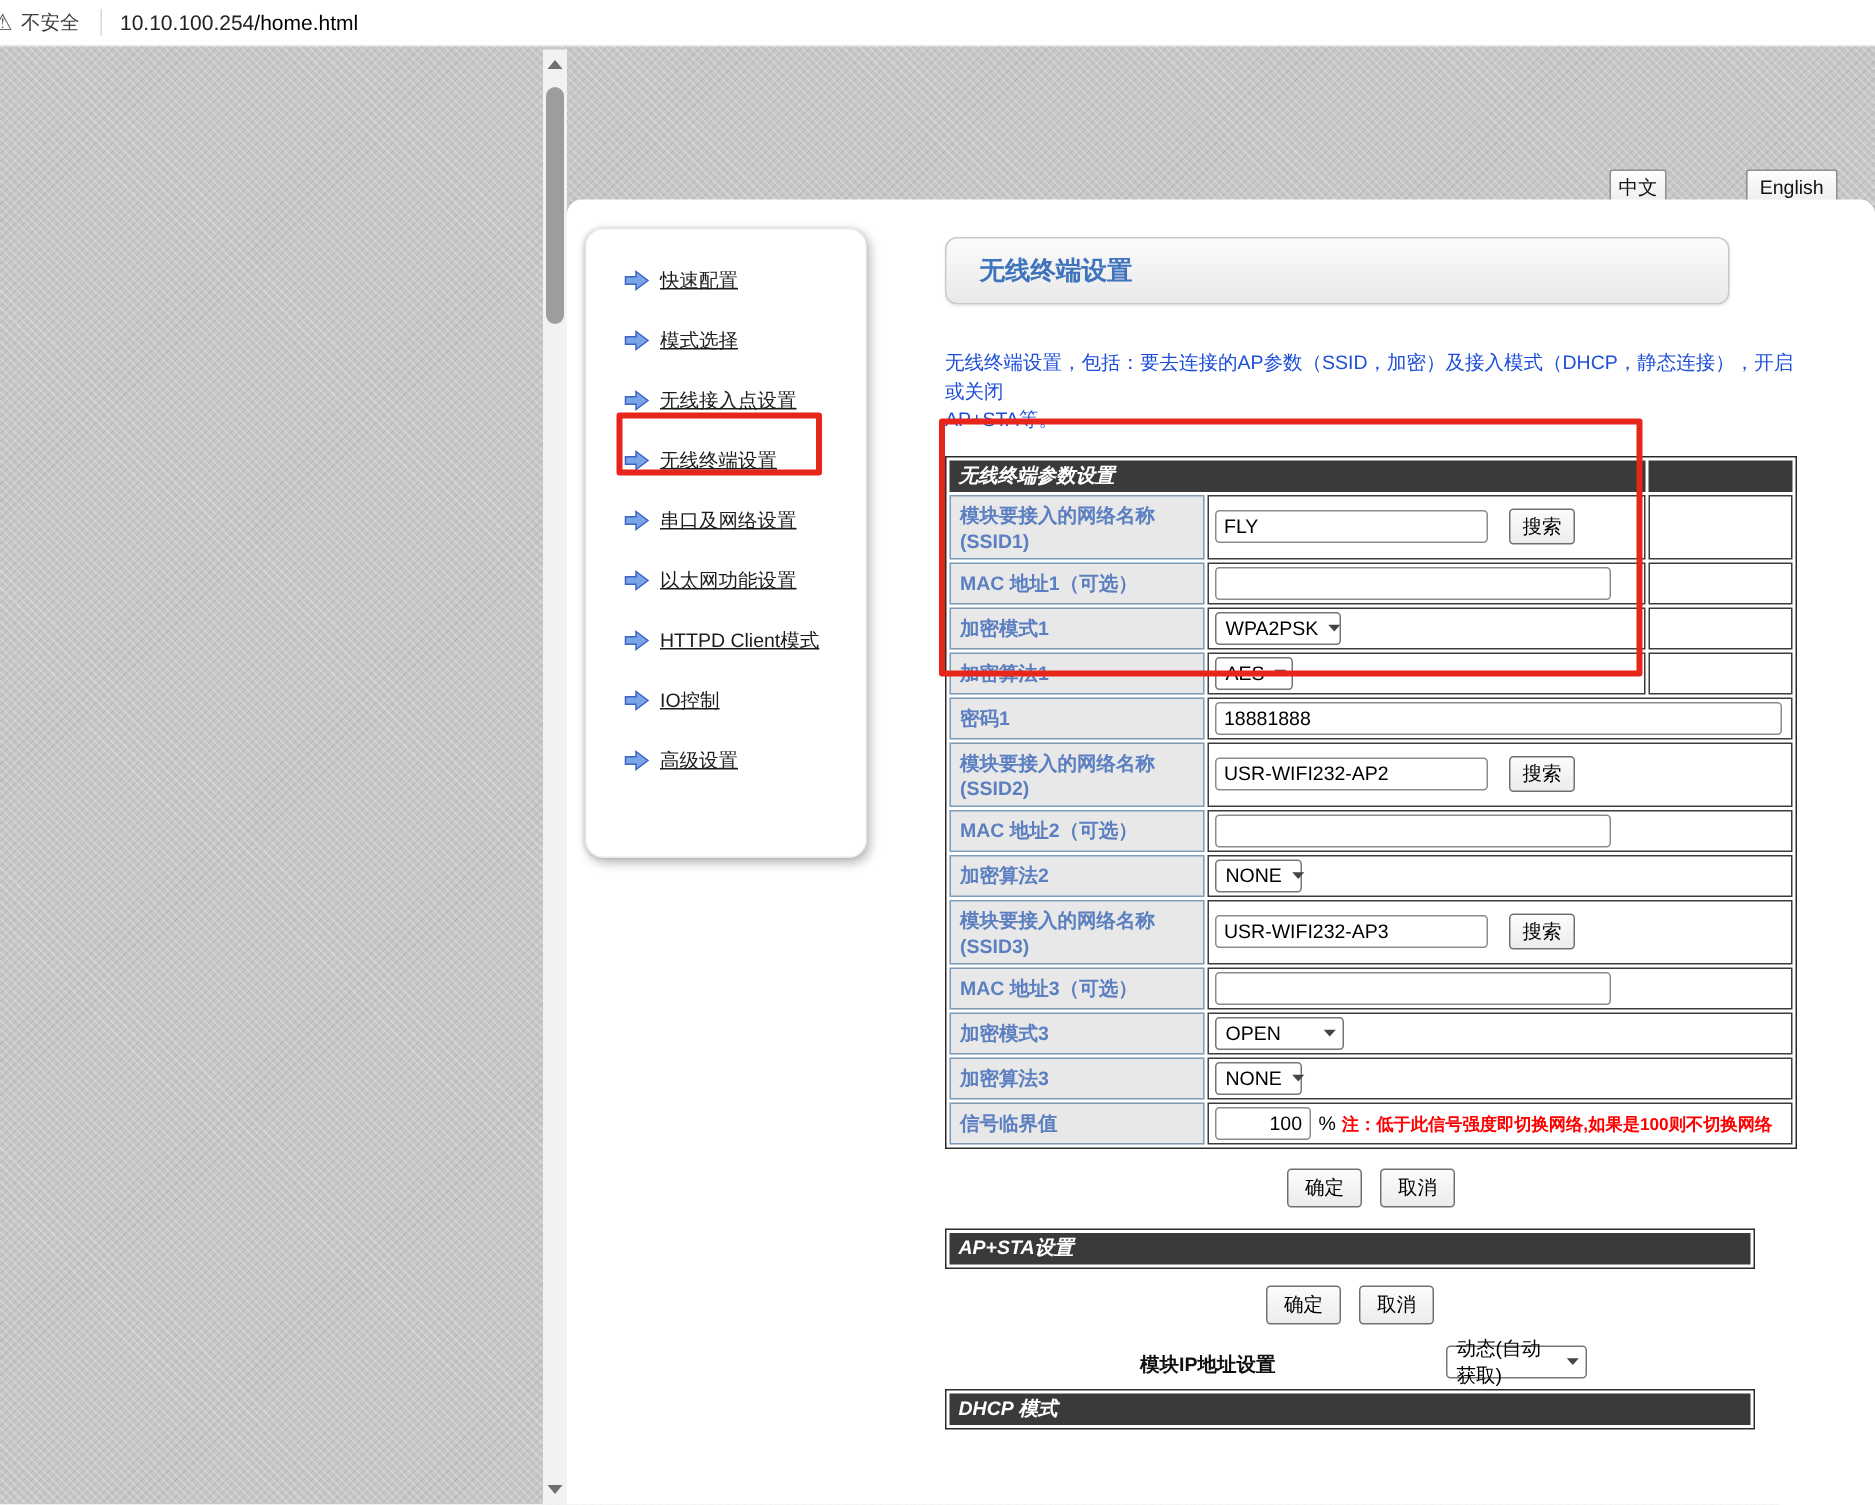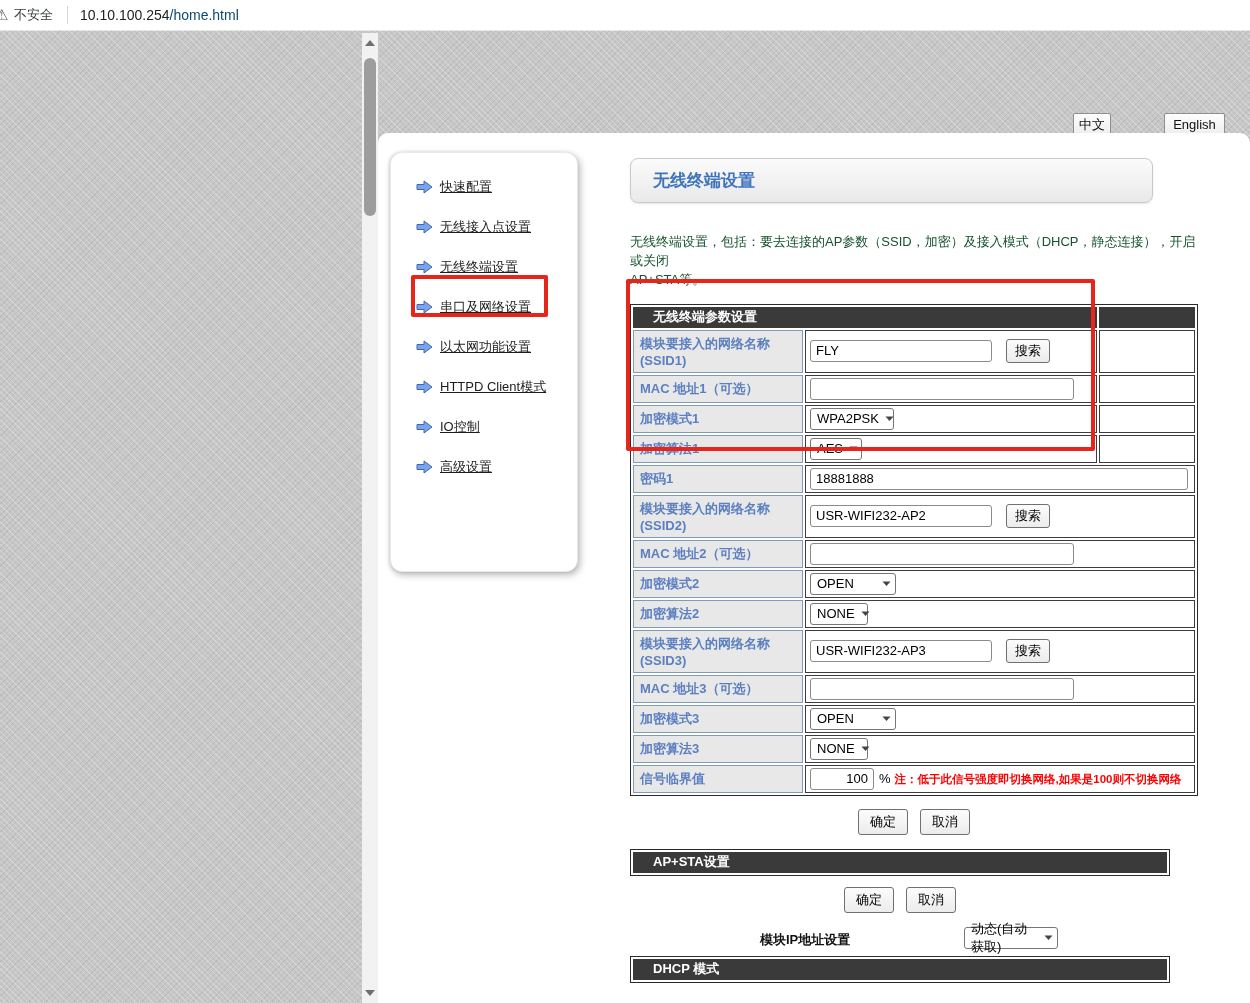--- a/index.html
+++ b/index.html
@@ -5,21 +5,21 @@
   * { margin:0; padding:0; box-sizing:border-box; }
   html,body { width:1250px; height:1003px; overflow:hidden; font-family:"Liberation Sans","DejaVu Sans",sans-serif; }
   body { position:relative; background:#fff; }
 
   
   .topbar { position:absolute; left:0; top:0; width:1250px; height:31px; background:#fff; border-bottom:1px solid #e6e6e6; display:flex; align-items:center; }
   .warn-glyph { position:absolute; left:-5px; top:6px; font-size:15px; color:#5f6368; }
   .sec-label { margin-left:14px; font-size:13px; color:#3c4043; }
   .sep { margin:0 12px 0 14px; width:1px; height:18px; background:#d8d8d8; }
   .url { font-size:14px; color:#202124; }
-  .url .path { color:#0c4a6e; }
+  .url .path { color:#000000; }
 
   
   .pattern-bg { position:absolute; left:0; top:31px; width:1250px; height:972px;
     background-color:#c7c7c7;
     background-image:
       repeating-linear-gradient(45deg, rgba(255,255,255,0.25) 0 1px, rgba(255,255,255,0) 1px 4px),
       repeating-linear-gradient(-45deg, rgba(0,0,0,0.06) 0 1px, rgba(0,0,0,0) 1px 4px);
   }
 
   
@@ -44,26 +44,26 @@
     border-radius:12px; border:1px solid #e9e9e9; box-shadow:2px 3px 7px rgba(0,0,0,0.28), -1px 0 3px rgba(0,0,0,0.12); padding-top:14px; }
   .side-item { display:flex; align-items:center; height:40px; padding-left:25px; cursor:pointer; }
   .side-item .arrow { width:17px; height:14px; margin-right:7px; flex:0 0 auto; }
   .side-item a { font-size:13px; color:#1c1c1c; text-decoration:underline; }
 
   
   .content { position:absolute; left:630px; top:133px; width:572px; }
   .heading-box { margin-top:25px; width:523px; height:45px; border:1px solid #c9c9c9; border-radius:8px;
     background:linear-gradient(#fbfbfb,#e9e9e9); box-shadow:0 1px 2px rgba(0,0,0,0.10); display:flex; align-items:center; }
   .heading-box span { margin-left:22px; font-size:17px; font-weight:bold; color:#3f74bd; }
-  .desc { margin-top:30px; width:566px; font-size:13px; color:#14532d; line-height:1.45; }
+  .desc { margin-top:30px; width:566px; font-size:13px; color:#1d4ed8; line-height:1.45; }
 
   
   table.cfg { border-collapse:separate; border-spacing:2px; border:1px solid #2b2b2b; background:#fff; margin-top:14px; }
   table.cfg td { font-size:13px; }
-  td.hdr { background:#3a3a3a; color:#fff; font-weight:bold; height:21px; padding-left:20px; }
+  td.hdr { background:#3a3a3a; color:#fff; font-weight:bold; height:21px; padding-left:6px;font-style:italic; }
   td.lbl { background:#e8e8e8; border:1px solid #7f9db9; color:#5b7fc0; font-weight:bold; padding:4px 4px 4px 6px; }
   td.ctl { border:1px solid #3c3c3c; background:#fff; padding:2px 4px; }
   td.extra { border:1px solid #3c3c3c; background:#fff; }
   .t-main { width:568px; } .t-main td.lbl { width:170px; } .t-main td.extra { width:96px; }
   .t-small { width:540px; } .t-small td.lbl { width:200px; }
 
   input.txt { height:22px; border:1px solid #8b8b8b; border-radius:3px; padding:0 5px; font-size:13px; font-family:inherit; background:#fff; }
   .w-ssid { width:182px; } .w-mac { width:264px; } .w-pass { width:378px; } .w-sig { width:64px;text-align:right; }
 
   .fselect { display:inline-flex; align-items:center; justify-content:space-between; height:22px;
@@ -121,20 +121,26 @@
   <div class="side-item">
     <svg class="arrow" viewBox="0 0 17 14">
         <path d="M1 4.5h7V1l8 6-8 6V9.5H1z" fill="#7da3e8" stroke="#3a66c2" stroke-width="1"></path>
       </svg>
     <a>快速配置</a>
   </div>
   <div class="side-item">
     <svg class="arrow" viewBox="0 0 17 14">
         <path d="M1 4.5h7V1l8 6-8 6V9.5H1z" fill="#7da3e8" stroke="#3a66c2" stroke-width="1"></path>
       </svg>
+    <a>模式选择</a>
+  </div>
+  <div class="side-item">
+    <svg class="arrow" viewBox="0 0 17 14">
+        <path d="M1 4.5h7V1l8 6-8 6V9.5H1z" fill="#7da3e8" stroke="#3a66c2" stroke-width="1"></path>
+      </svg>
     <a>无线接入点设置</a>
   </div>
   <div class="side-item">
     <svg class="arrow" viewBox="0 0 17 14">
         <path d="M1 4.5h7V1l8 6-8 6V9.5H1z" fill="#7da3e8" stroke="#3a66c2" stroke-width="1"></path>
       </svg>
     <a>无线终端设置</a>
   </div>
   <div class="side-item">
     <svg class="arrow" viewBox="0 0 17 14">
@@ -220,29 +226,20 @@
       <td class="lbl">密码1</td>
       <td class="ctl" colspan="2"><input class="txt w-pass" value="18881888" style=""></td>
     </tr>
     <tr>
       <td class="lbl">模块要接入的网络名称(SSID2)</td>
       <td class="ctl" colspan="2"><input class="txt w-ssid" value="USR-WIFI232-AP2" style=""><button class="btn btn-search">搜索</button></td>
     </tr>
     <tr>
       <td class="lbl">MAC 地址2（可选）</td>
       <td class="ctl" colspan="2"><input class="txt w-mac" value="" style=""></td>
-    </tr>
-    <tr>
-      <td class="lbl">加密模式2</td>
-      <td class="ctl" colspan="2"><span class="fselect w85">
-              <span>OPEN</span>
-              <svg width="9" height="6" viewBox="0 0 9 6">
-                <path d="M0.5 0.5l4 4.5 4-4.5z" fill="#444"></path>
-              </svg>
-            </span></td>
     </tr>
     <tr>
       <td class="lbl">加密算法2</td>
       <td class="ctl" colspan="2"><span class="fselect w56">
               <span>NONE</span>
               <svg width="9" height="6" viewBox="0 0 9 6">
                 <path d="M0.5 0.5l4 4.5 4-4.5z" fill="#444"></path>
               </svg>
             </span></td>
     </tr>

